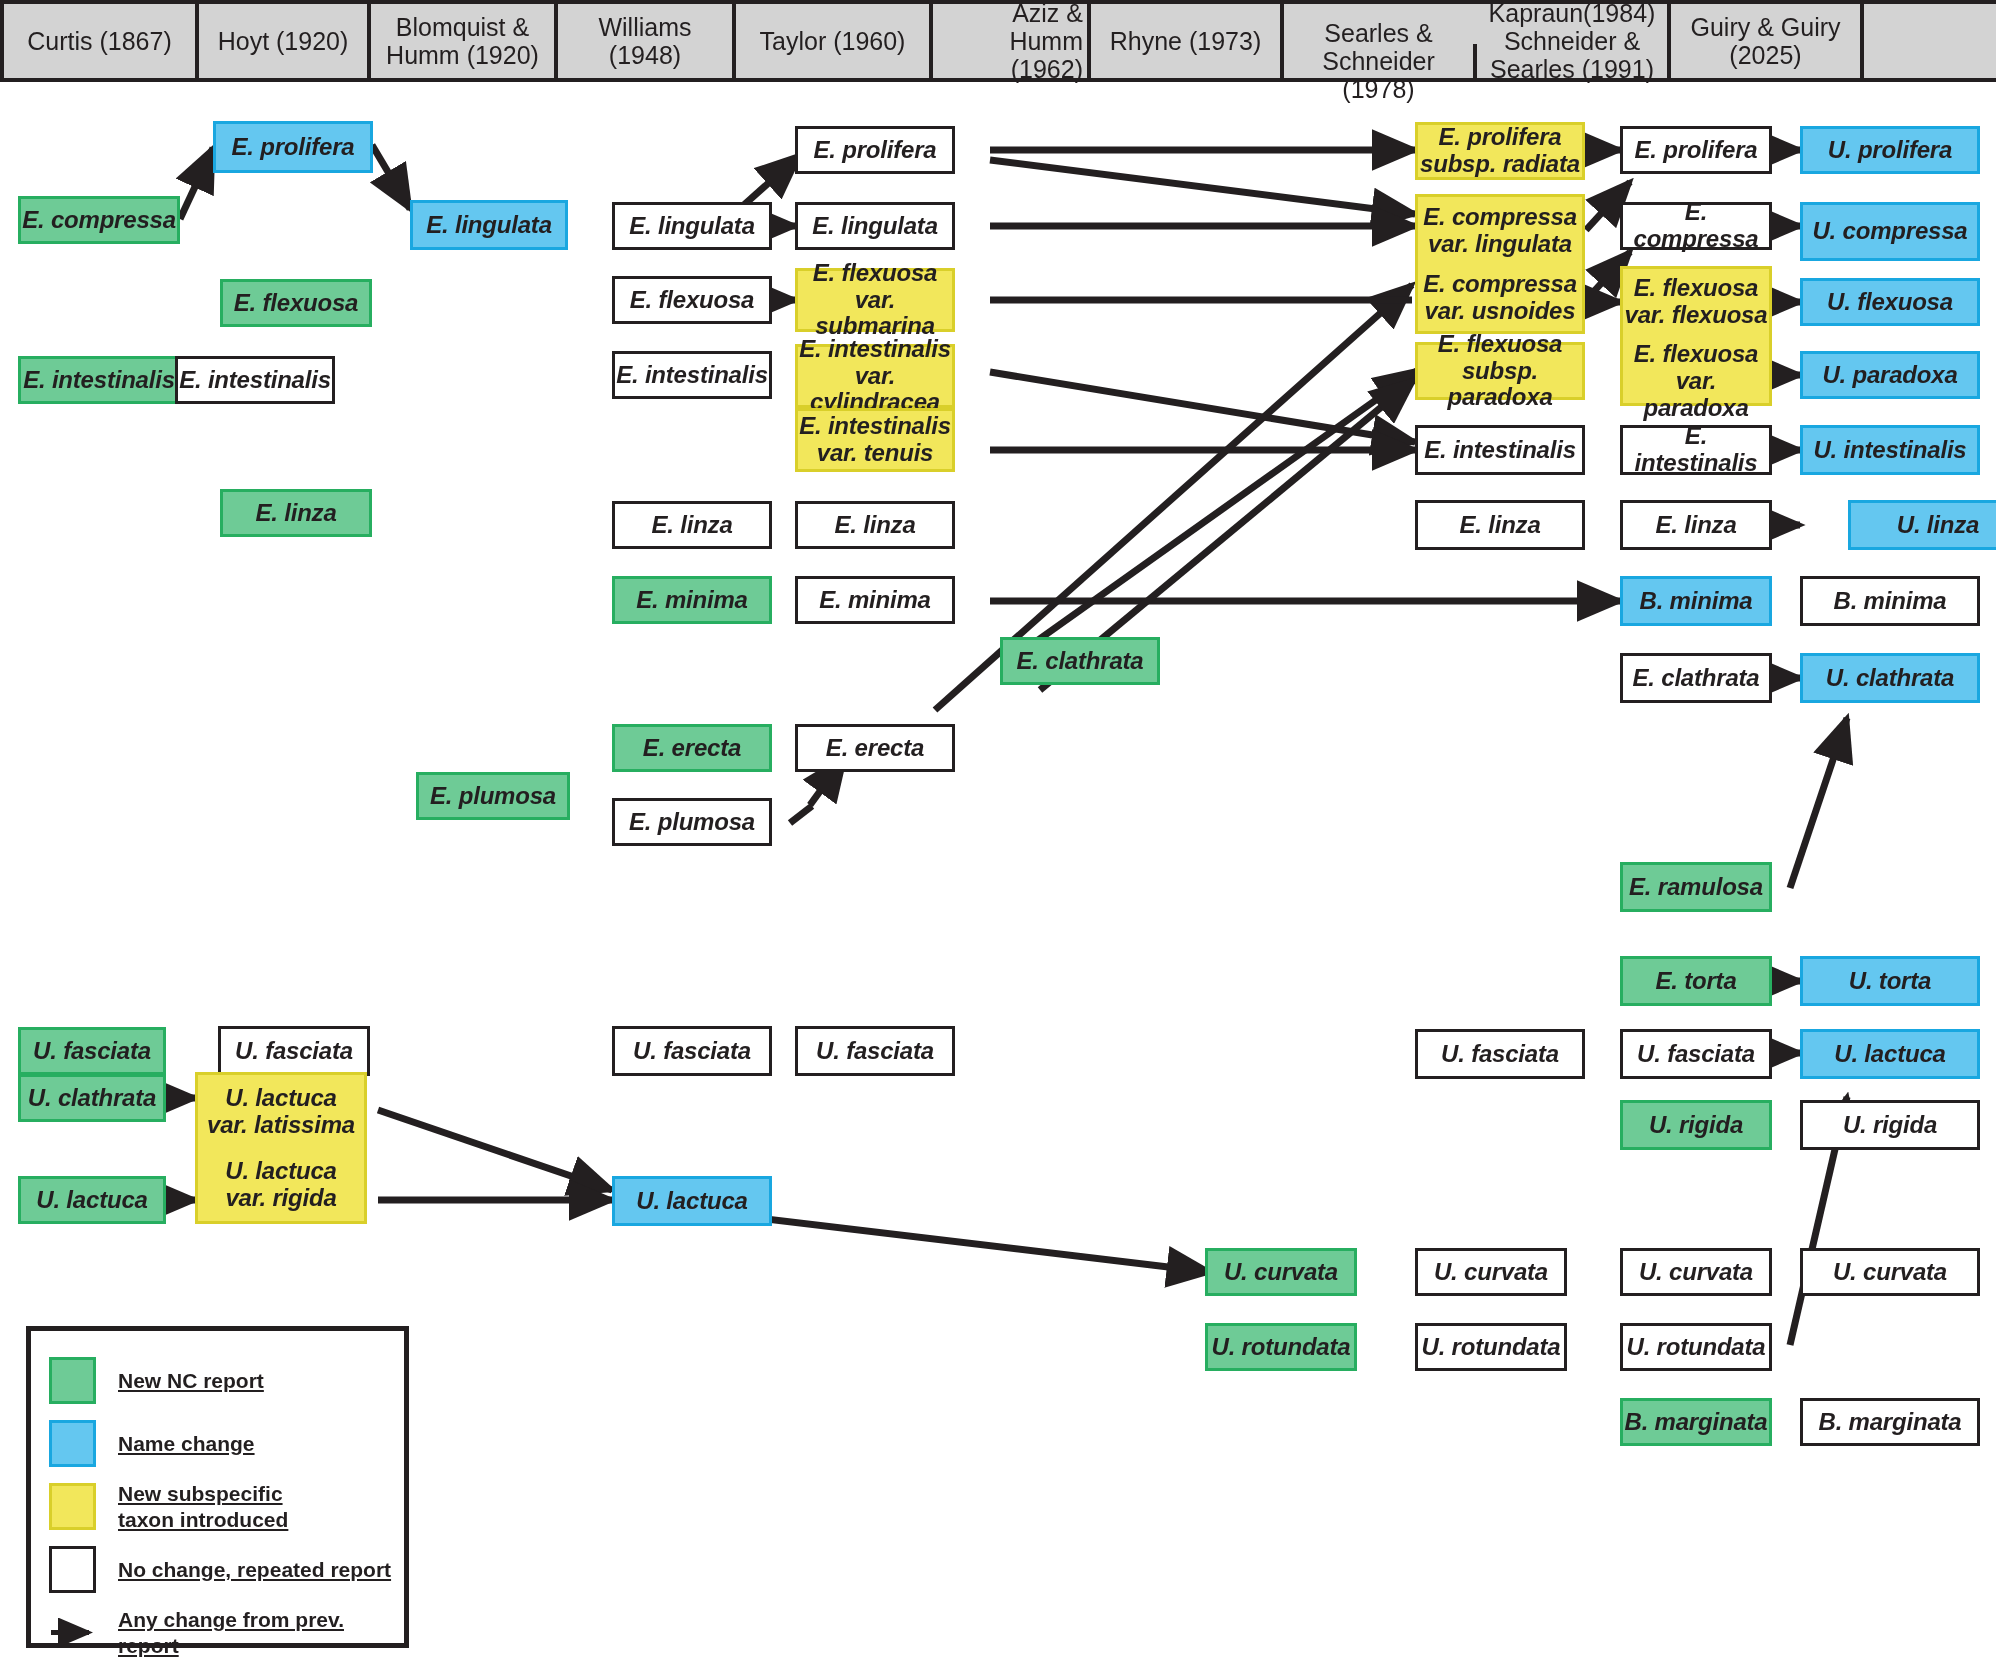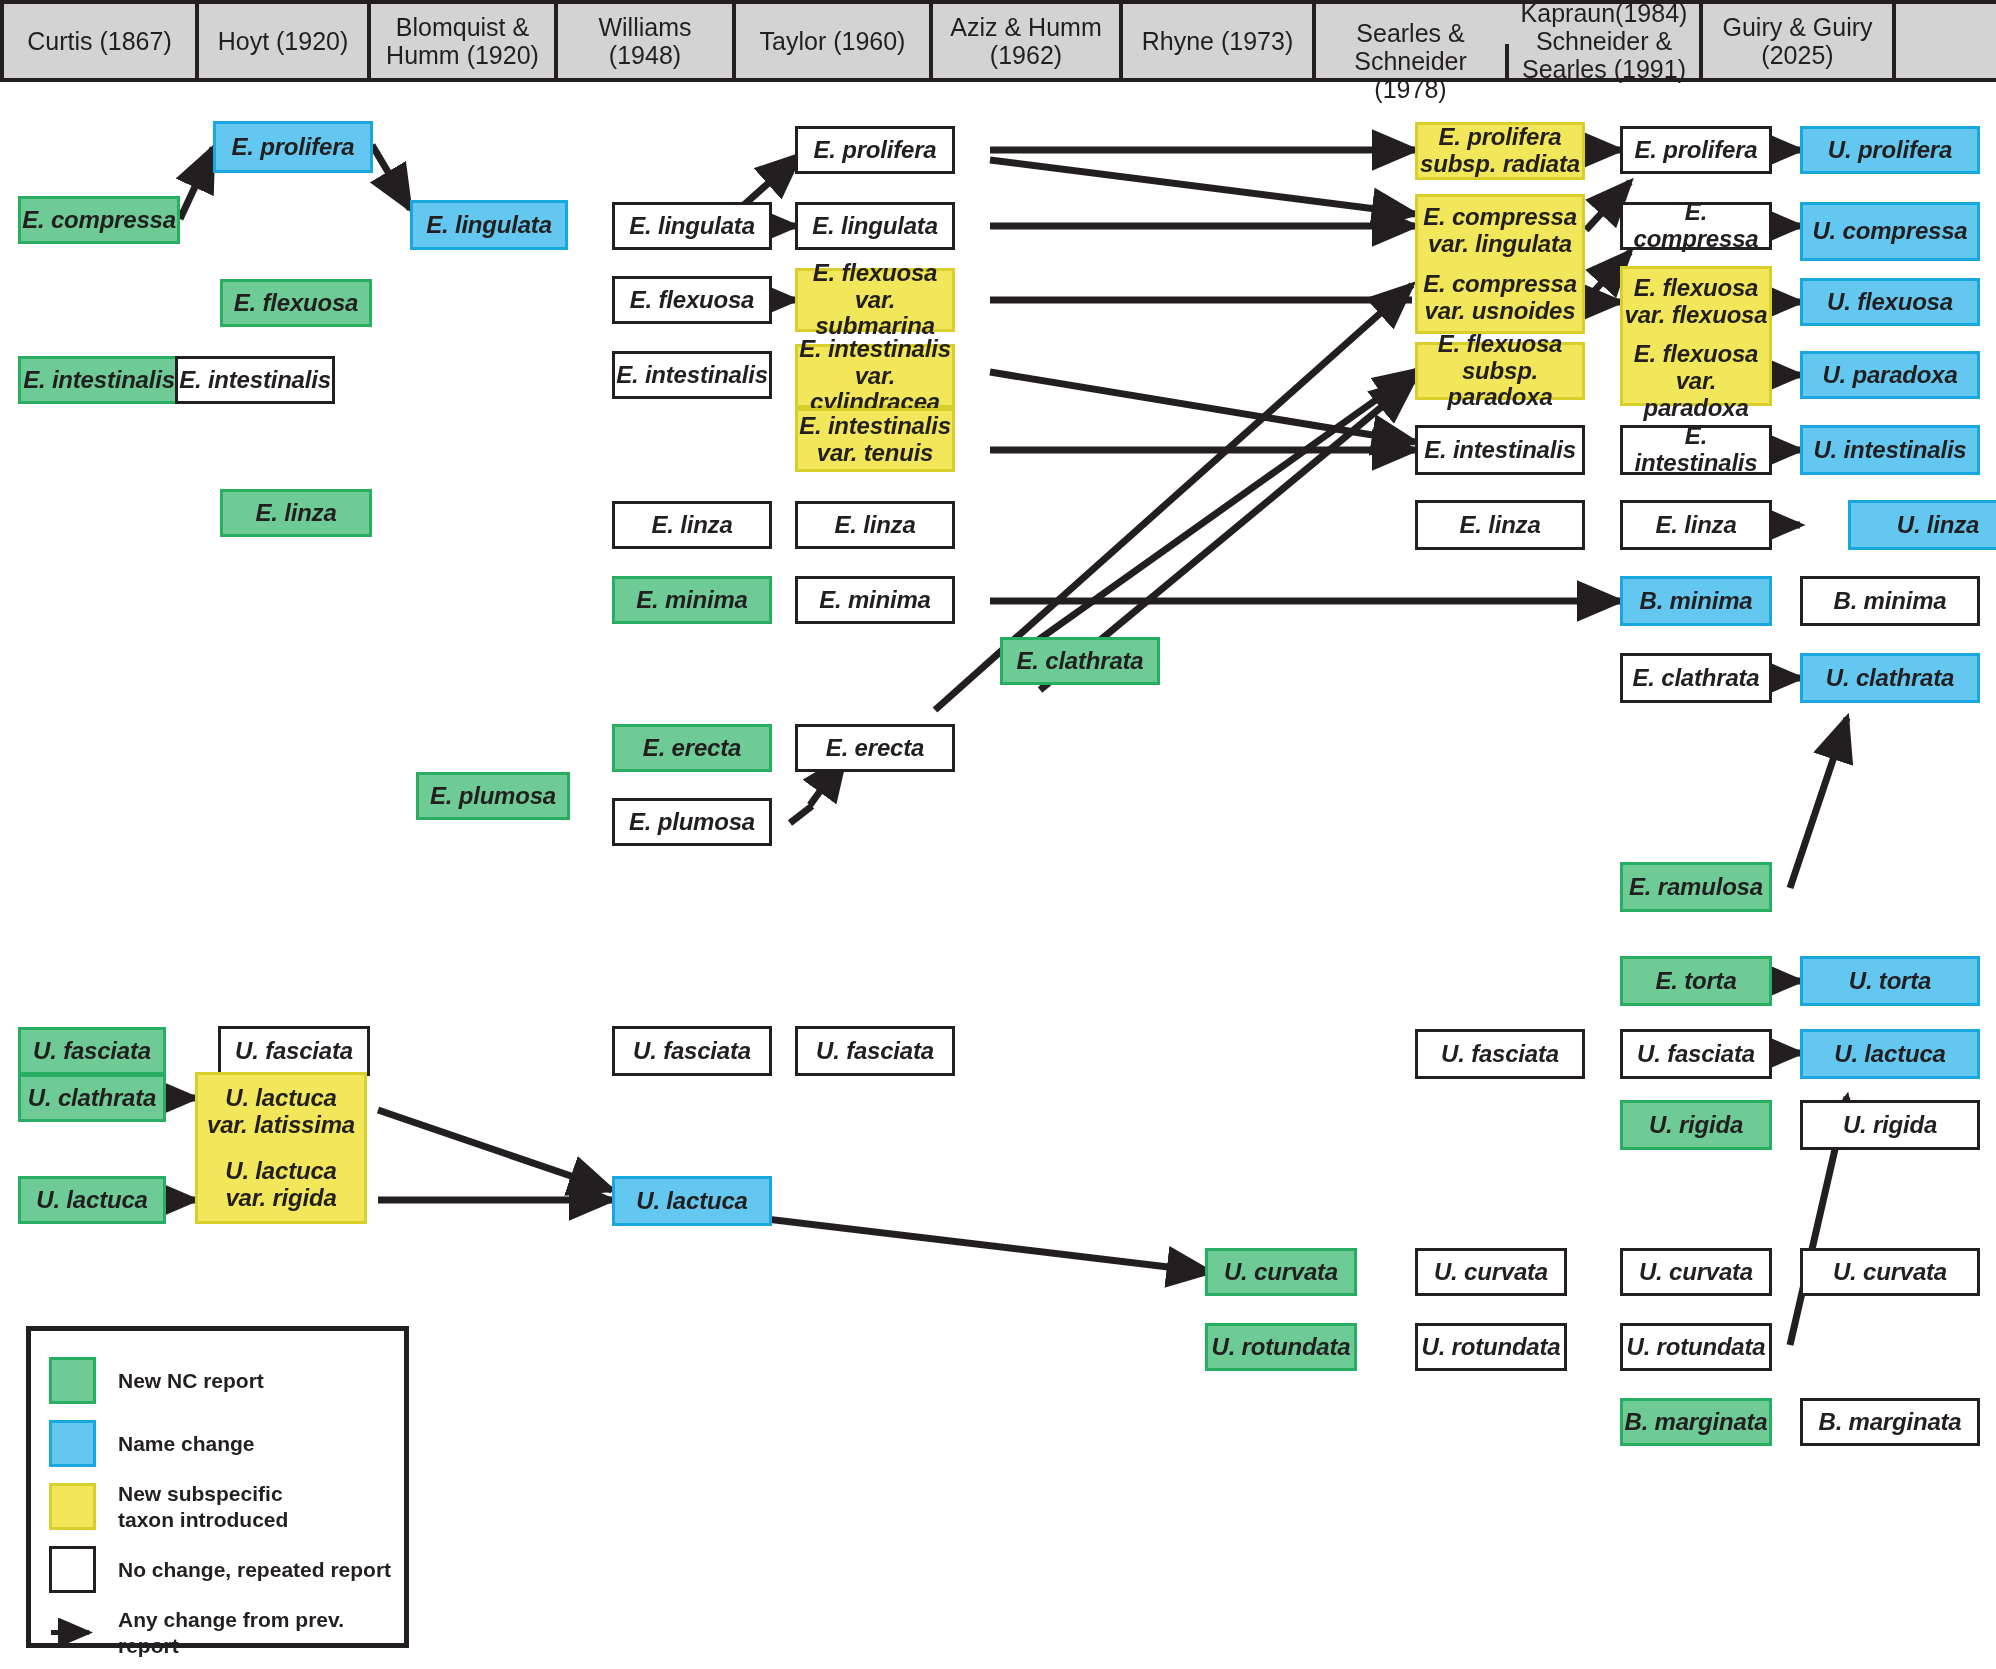--- a/index.html
+++ b/index.html
@@ -111,35 +111,36 @@
   .legswatch.white{background:#ffffff;border-color:#231f20;}
   .legswatch.arrow{
     border:none;background:transparent;
     position:relative;
   }
   .legtext{
     font-size:21px;
     font-weight:bold;
     color:#231f20;
     line-height:1.22;
+    text-decoration:underline;
   }
 </style>
 </head>
 <body>
 
 <div id="page">
 
   <div id="header">
     <div class="hcell" style="width:199px">Curtis (1867)</div>
     <div class="hcell" style="width:172px">Hoyt (1920)</div>
     <div class="hcell" style="width: 187px; white-space: pre-line;">Blomquist &amp;
 Humm (1920)</div>
     <div class="hcell" style="width:178px">Williams (1948)</div>
     <div class="hcell" style="width:197px">Taylor (1960)</div>
-    <div class="hcell" style="width: 190px; white-space: pre-line;">Aziz &amp; Humm
+    <div class="hcell" style="width: 158px; white-space: pre-line; text-align: right;">Aziz &amp; Humm
 (1962)</div>
     <div class="hcell" style="width:193px">Rhyne (1973)</div>
     <div class="hcell" style="width: 193px; white-space: pre-line; margin-top: 40px;">Searles &amp;
 Schneider (1978)</div>
     <div class="hcell" style="width: 194px; white-space: pre-line;">Kapraun(1984)
 Schneider &amp;
 Searles (1991)</div>
     <div class="hcell" style="width: 193px; border-right: 4px solid rgb(35, 31, 32); white-space: pre-line;">Guiry &amp; Guiry
 (2025)</div>
   </div>

